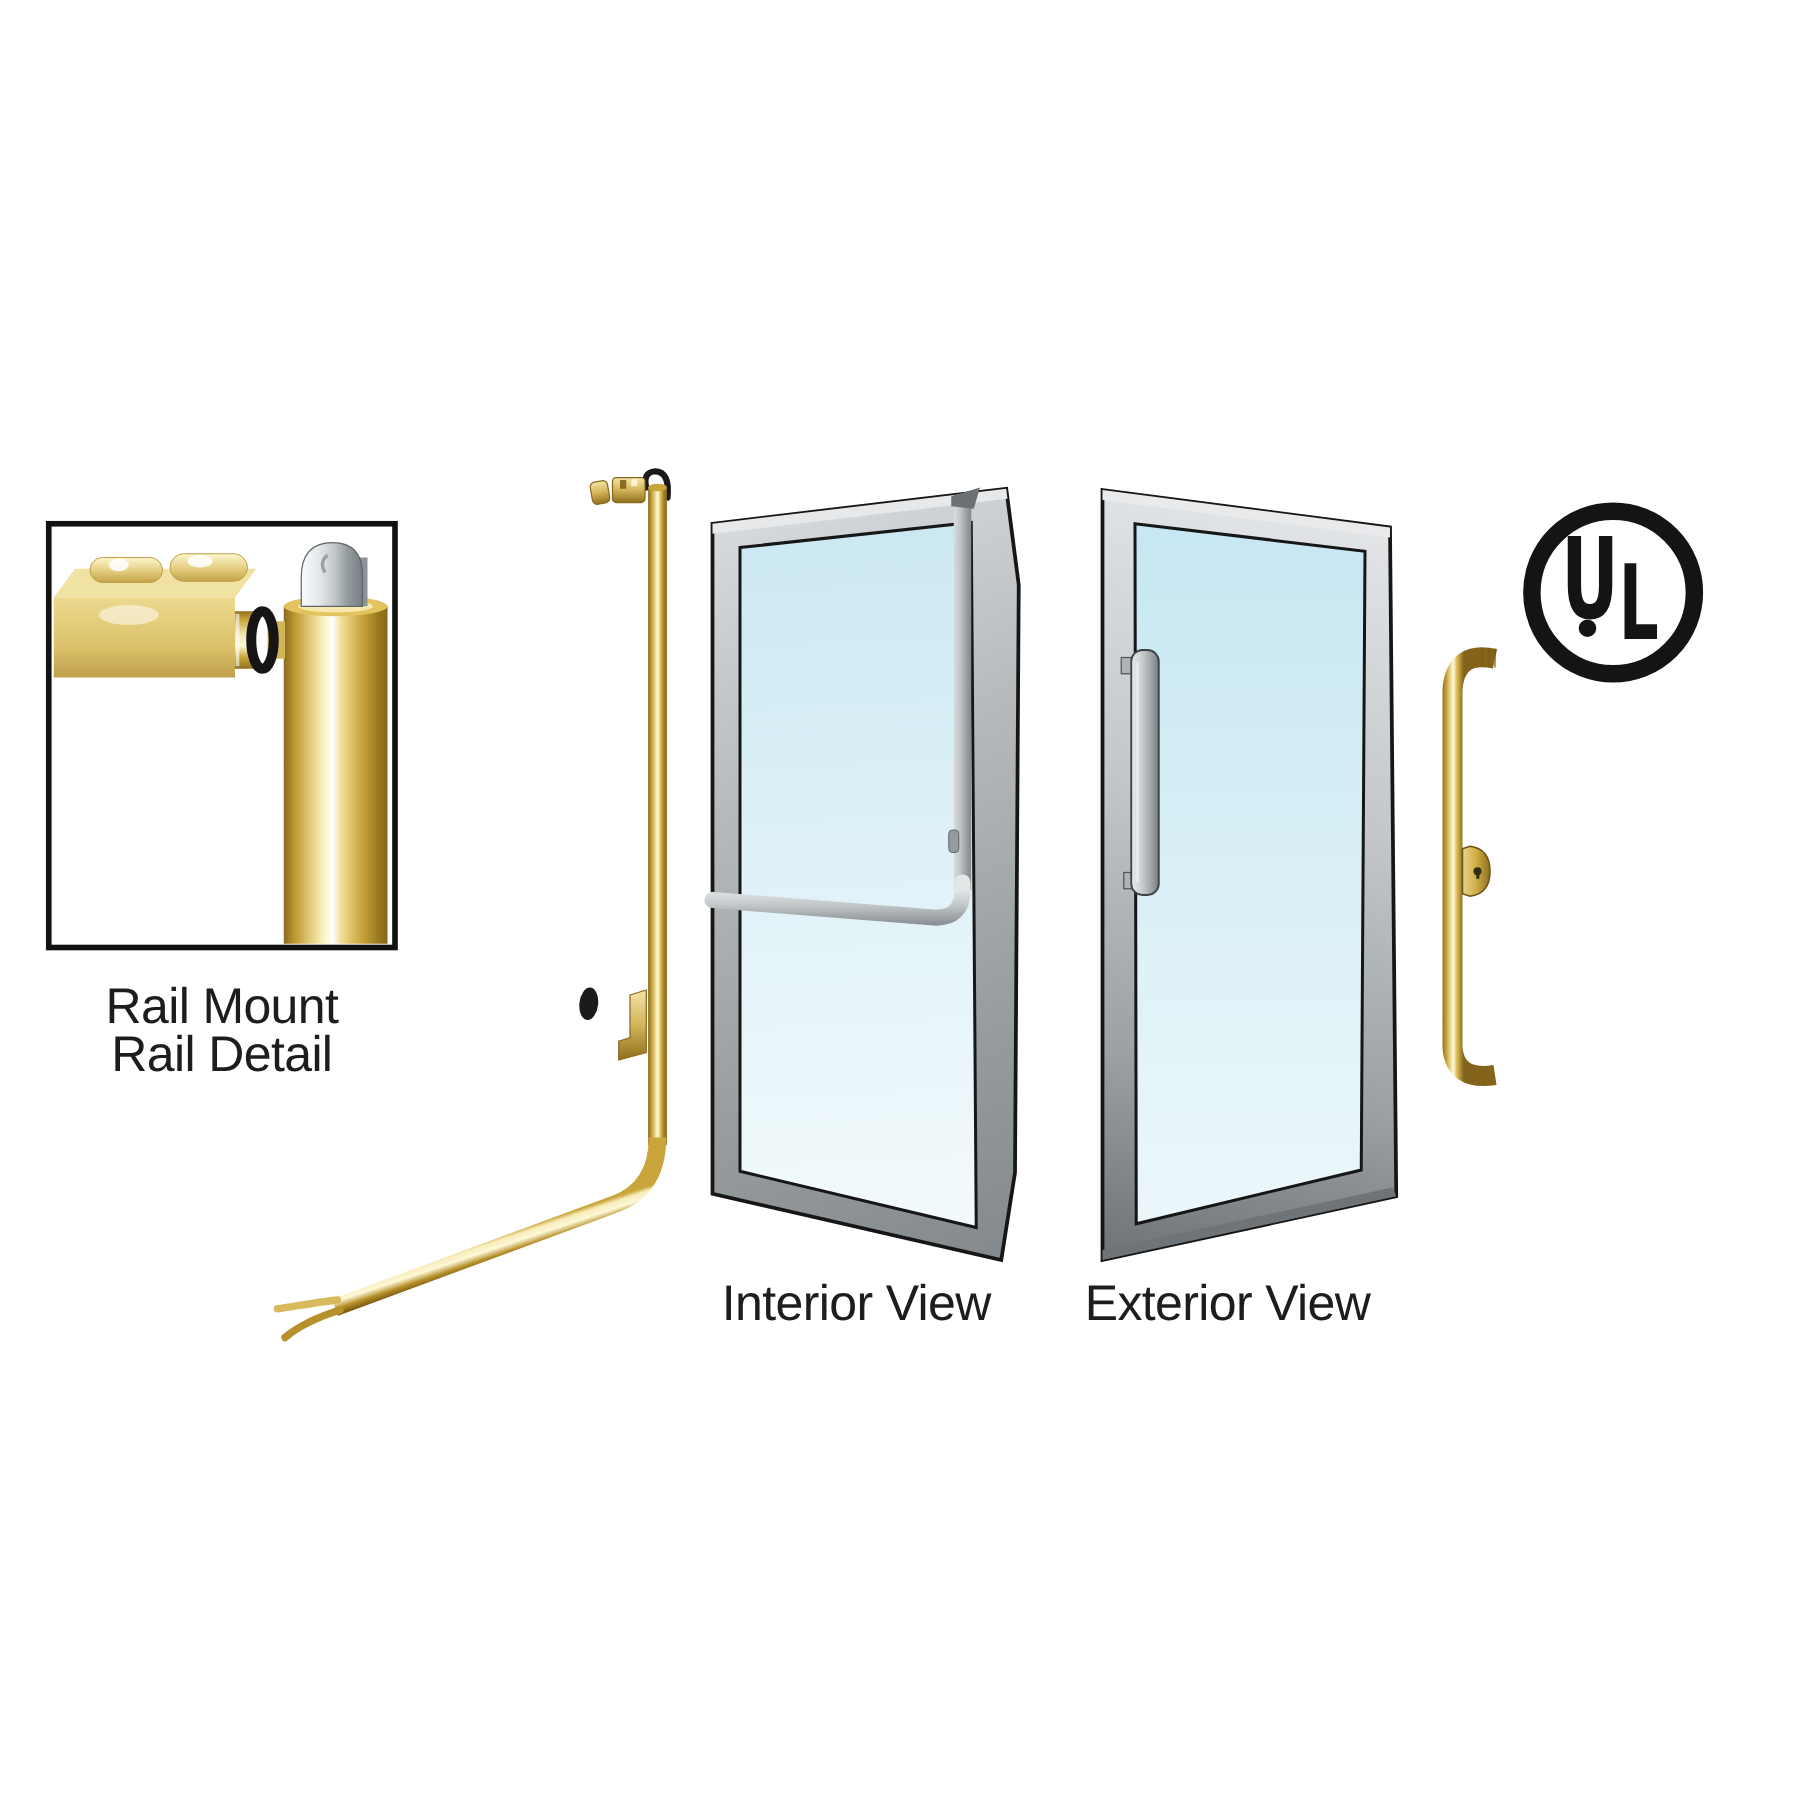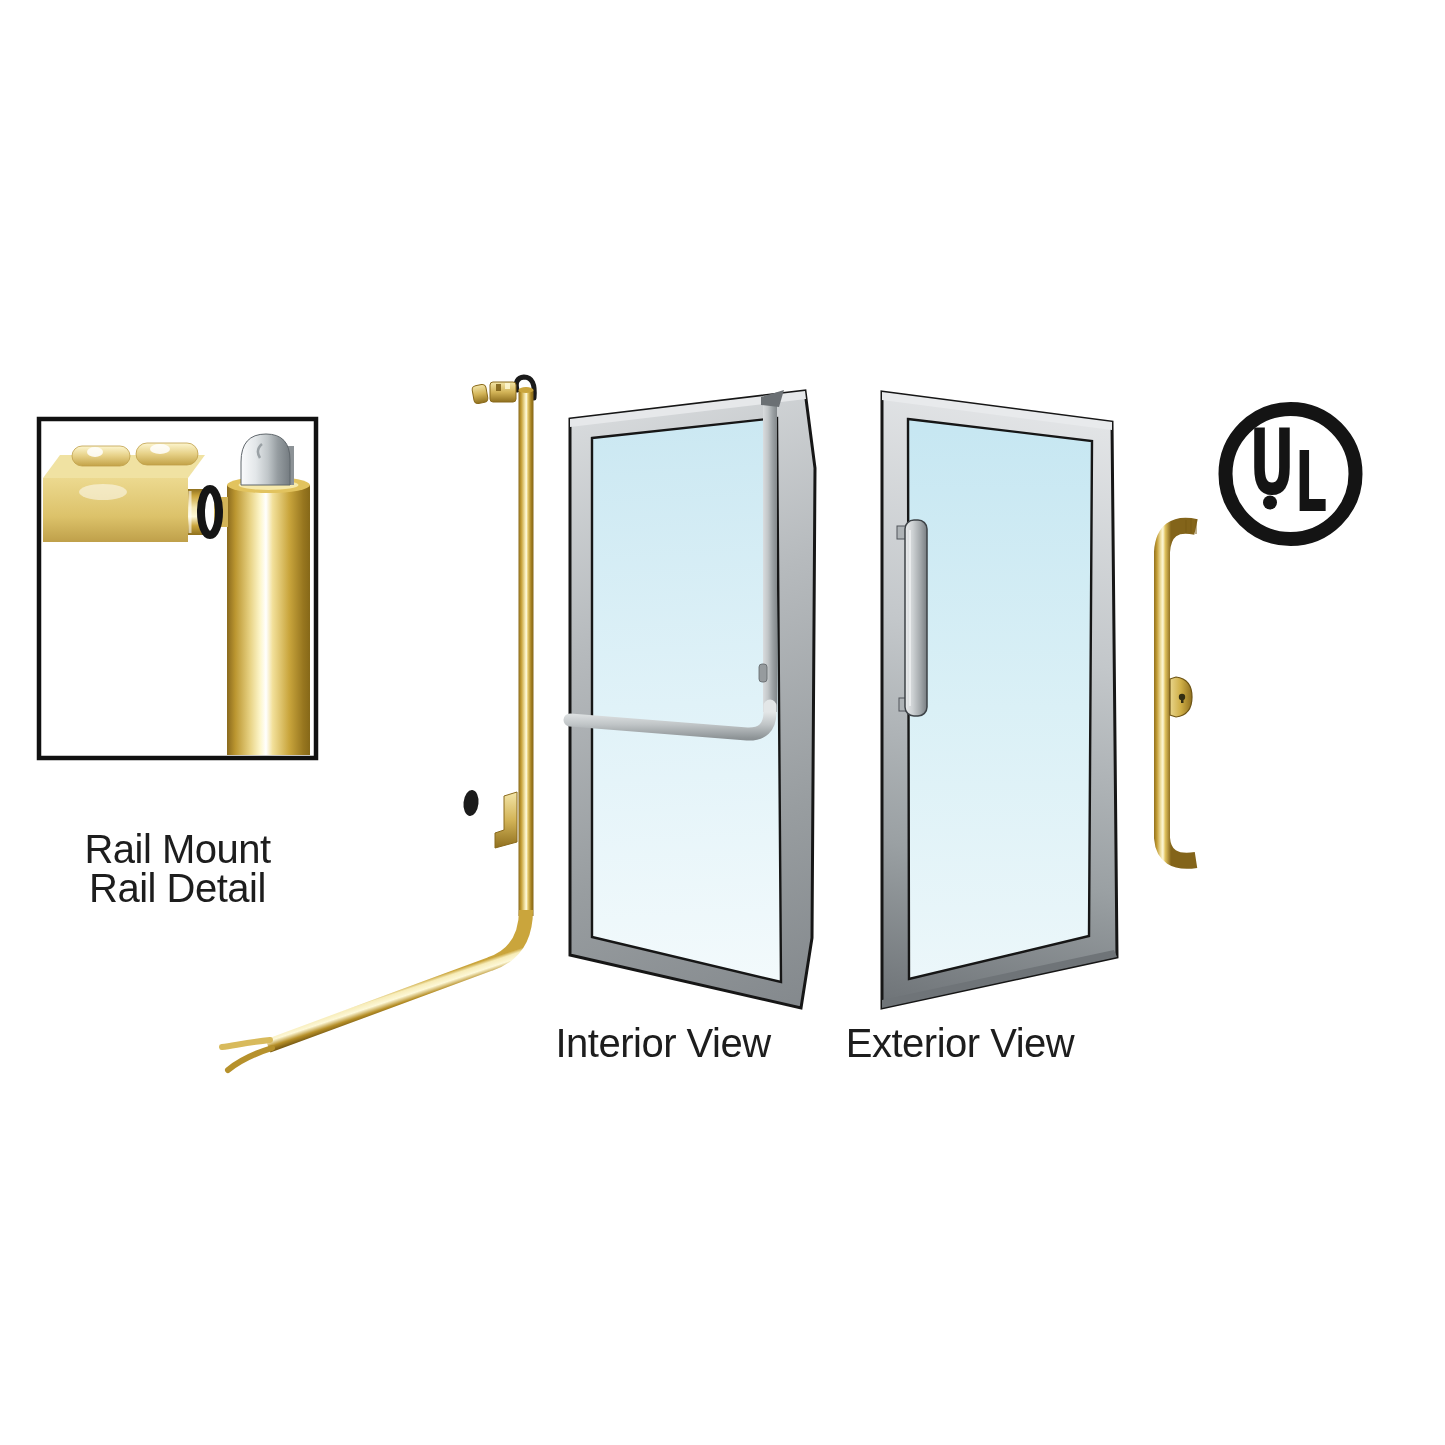--- a/index.html
+++ b/index.html
@@ -8,30 +8,30 @@
     width:1445px;height:1445px;
     background:#ffffff;
     overflow:hidden;
     font-family:"Liberation Sans", sans-serif;
   }
   .canvas svg{position:absolute;left:0;top:0;}
   .caption{
     position:absolute;left:39px;top:786px;width:277px;
     text-align:center;
     font:400 40px/39px "Liberation Sans", sans-serif;
-    color:#1d1d1d;letter-spacing:-0.5px;margin-top:44px;
+    color:#1d1d1d;letter-spacing:-0.5px;
   }
   .view-label{
     position:absolute;top:1022px;width:300px;
     text-align:center;
     font:400 40px/42px "Liberation Sans", sans-serif;
     color:#1d1d1d;letter-spacing:-0.5px;
   }
-  .view-label.interior{left:513px;}
-  .view-label.exterior{left:810px;}
+  .view-label.interior{left:535px;}
+  .view-label.exterior{left:832px;}
   .ul-text{
     font-family:"DejaVu Sans", sans-serif;
     font-weight:bold;
     fill:#141414;
   }
 </style>
 </head>
 <body>
 
 <div class="canvas">

